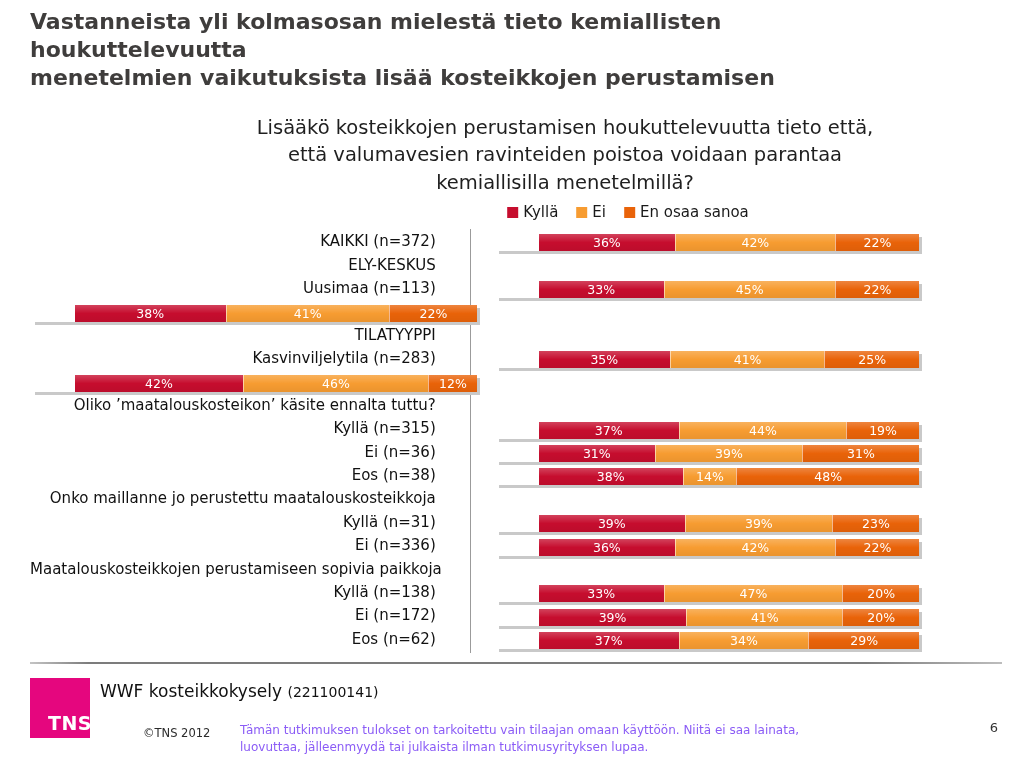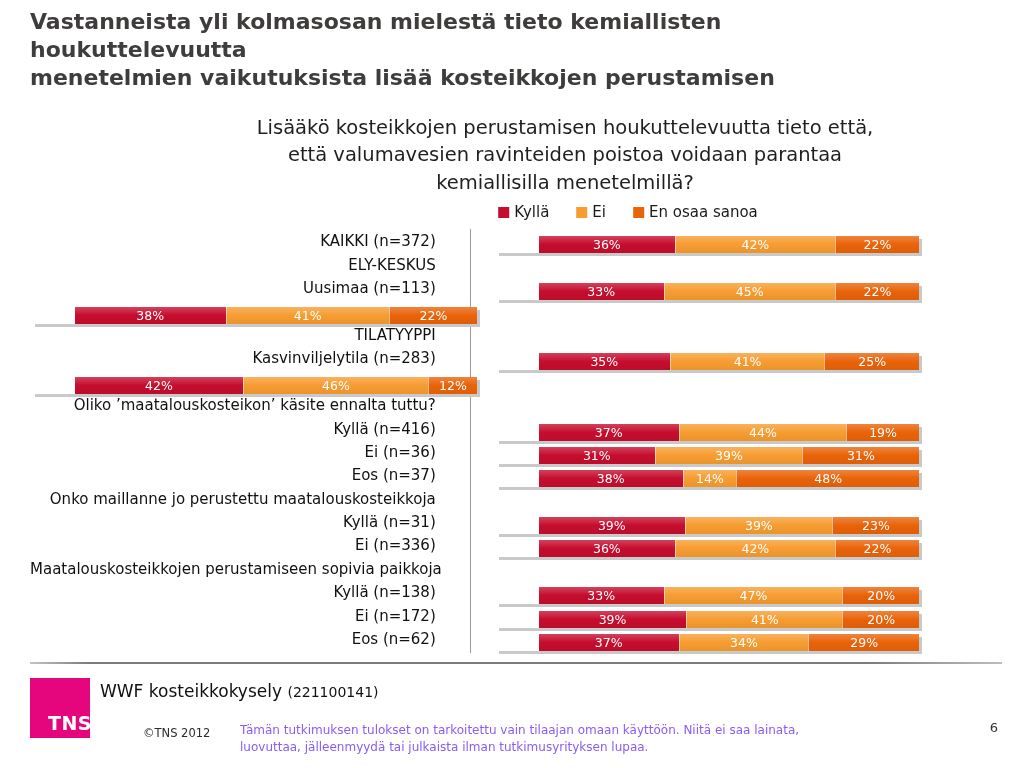--- a/index.html
+++ b/index.html
@@ -19,33 +19,33 @@
 
   
   .question{
     position:absolute;left:145px;top:114px;width:840px;text-align:center;
     font-size:19.5px;color:#1f1f1f;line-height:1.4;
   }
 
   
   .legend{
     position:absolute;top:203px;left:628px;transform:translateX(-50%);
-    display:flex;align-items:center;gap:27px;font-size:15px;color:#1a1a1a;
+    display:flex;align-items:center;gap:18px;font-size:15px;color:#1a1a1a;
     white-space:nowrap;
   }
   .legend-item{display:flex;align-items:center;gap:5px;}
   .swatch{width:11px;height:11px;display:inline-block;}
 
   
   .chart{position:absolute;left:30px;top:230px;width:846px;}
   .axis-line{
     position:absolute;left:470px;top:229px;width:1px;height:424px;
     background:#9b9b9b;
   }
-  .crow{display:flex;height:23.4px;align-items:flex-end;gap:47px;}
+  .crow{display:flex;height:23.4px;align-items:center;gap:47px;}
   .rlabel{
     width:440px;box-sizing:border-box;padding-right:11px;text-align:right;
     font-size:15px;color:#111;line-height:23px;white-space:nowrap;
   }
   .barcol{width:404px;box-sizing:border-box;padding-left:2px;}
   .bar{
     display:flex;height:17px;margin-top:2.5px;width:100%;
     box-shadow:3px 3px 0 0 #c9c9c9;
     padding-left:43px;
   }
@@ -167,41 +167,41 @@
             <div class="seg" style="flex-grow: 46; flex-basis: 0px; background-color: rgb(247, 156, 49);">46%</div>
             <div class="seg" style="flex-grow: 12; flex-basis: 0px; background-color: rgb(233, 99, 9);">12%</div>
           </div>
         </div>
       </div>
       <div class="crow">
         <div class="rlabel">Oliko ’maatalouskosteikon’ käsite ennalta tuttu?</div>
         <div class="barcol"></div>
       </div>
       <div class="crow">
-        <div class="rlabel">Kyllä (n=416)</div>
+        <div class="rlabel">Kyllä (n=315)</div>
         <div class="barcol">
           <div class="bar">
             <div class="seg" style="flex-grow: 37; flex-basis: 0px; background-color: rgb(198, 13, 46);">37%</div>
             <div class="seg" style="flex-grow: 44; flex-basis: 0px; background-color: rgb(247, 156, 49);">44%</div>
             <div class="seg" style="flex-grow: 19; flex-basis: 0px; background-color: rgb(233, 99, 9);">19%</div>
           </div>
         </div>
       </div>
       <div class="crow">
         <div class="rlabel">Ei (n=36)</div>
         <div class="barcol">
           <div class="bar">
             <div class="seg" style="flex-grow: 31; flex-basis: 0px; background-color: rgb(198, 13, 46);">31%</div>
             <div class="seg" style="flex-grow: 39; flex-basis: 0px; background-color: rgb(247, 156, 49);">39%</div>
             <div class="seg" style="flex-grow: 31; flex-basis: 0px; background-color: rgb(233, 99, 9);">31%</div>
           </div>
         </div>
       </div>
       <div class="crow">
-        <div class="rlabel">Eos (n=37)</div>
+        <div class="rlabel">Eos (n=38)</div>
         <div class="barcol">
           <div class="bar">
             <div class="seg" style="flex-grow: 38; flex-basis: 0px; background-color: rgb(198, 13, 46);">38%</div>
             <div class="seg" style="flex-grow: 14; flex-basis: 0px; background-color: rgb(247, 156, 49);">14%</div>
             <div class="seg" style="flex-grow: 48; flex-basis: 0px; background-color: rgb(233, 99, 9);">48%</div>
           </div>
         </div>
       </div>
       <div class="crow">
         <div class="rlabel">Onko maillanne jo perustettu maatalouskosteikkoja</div>

